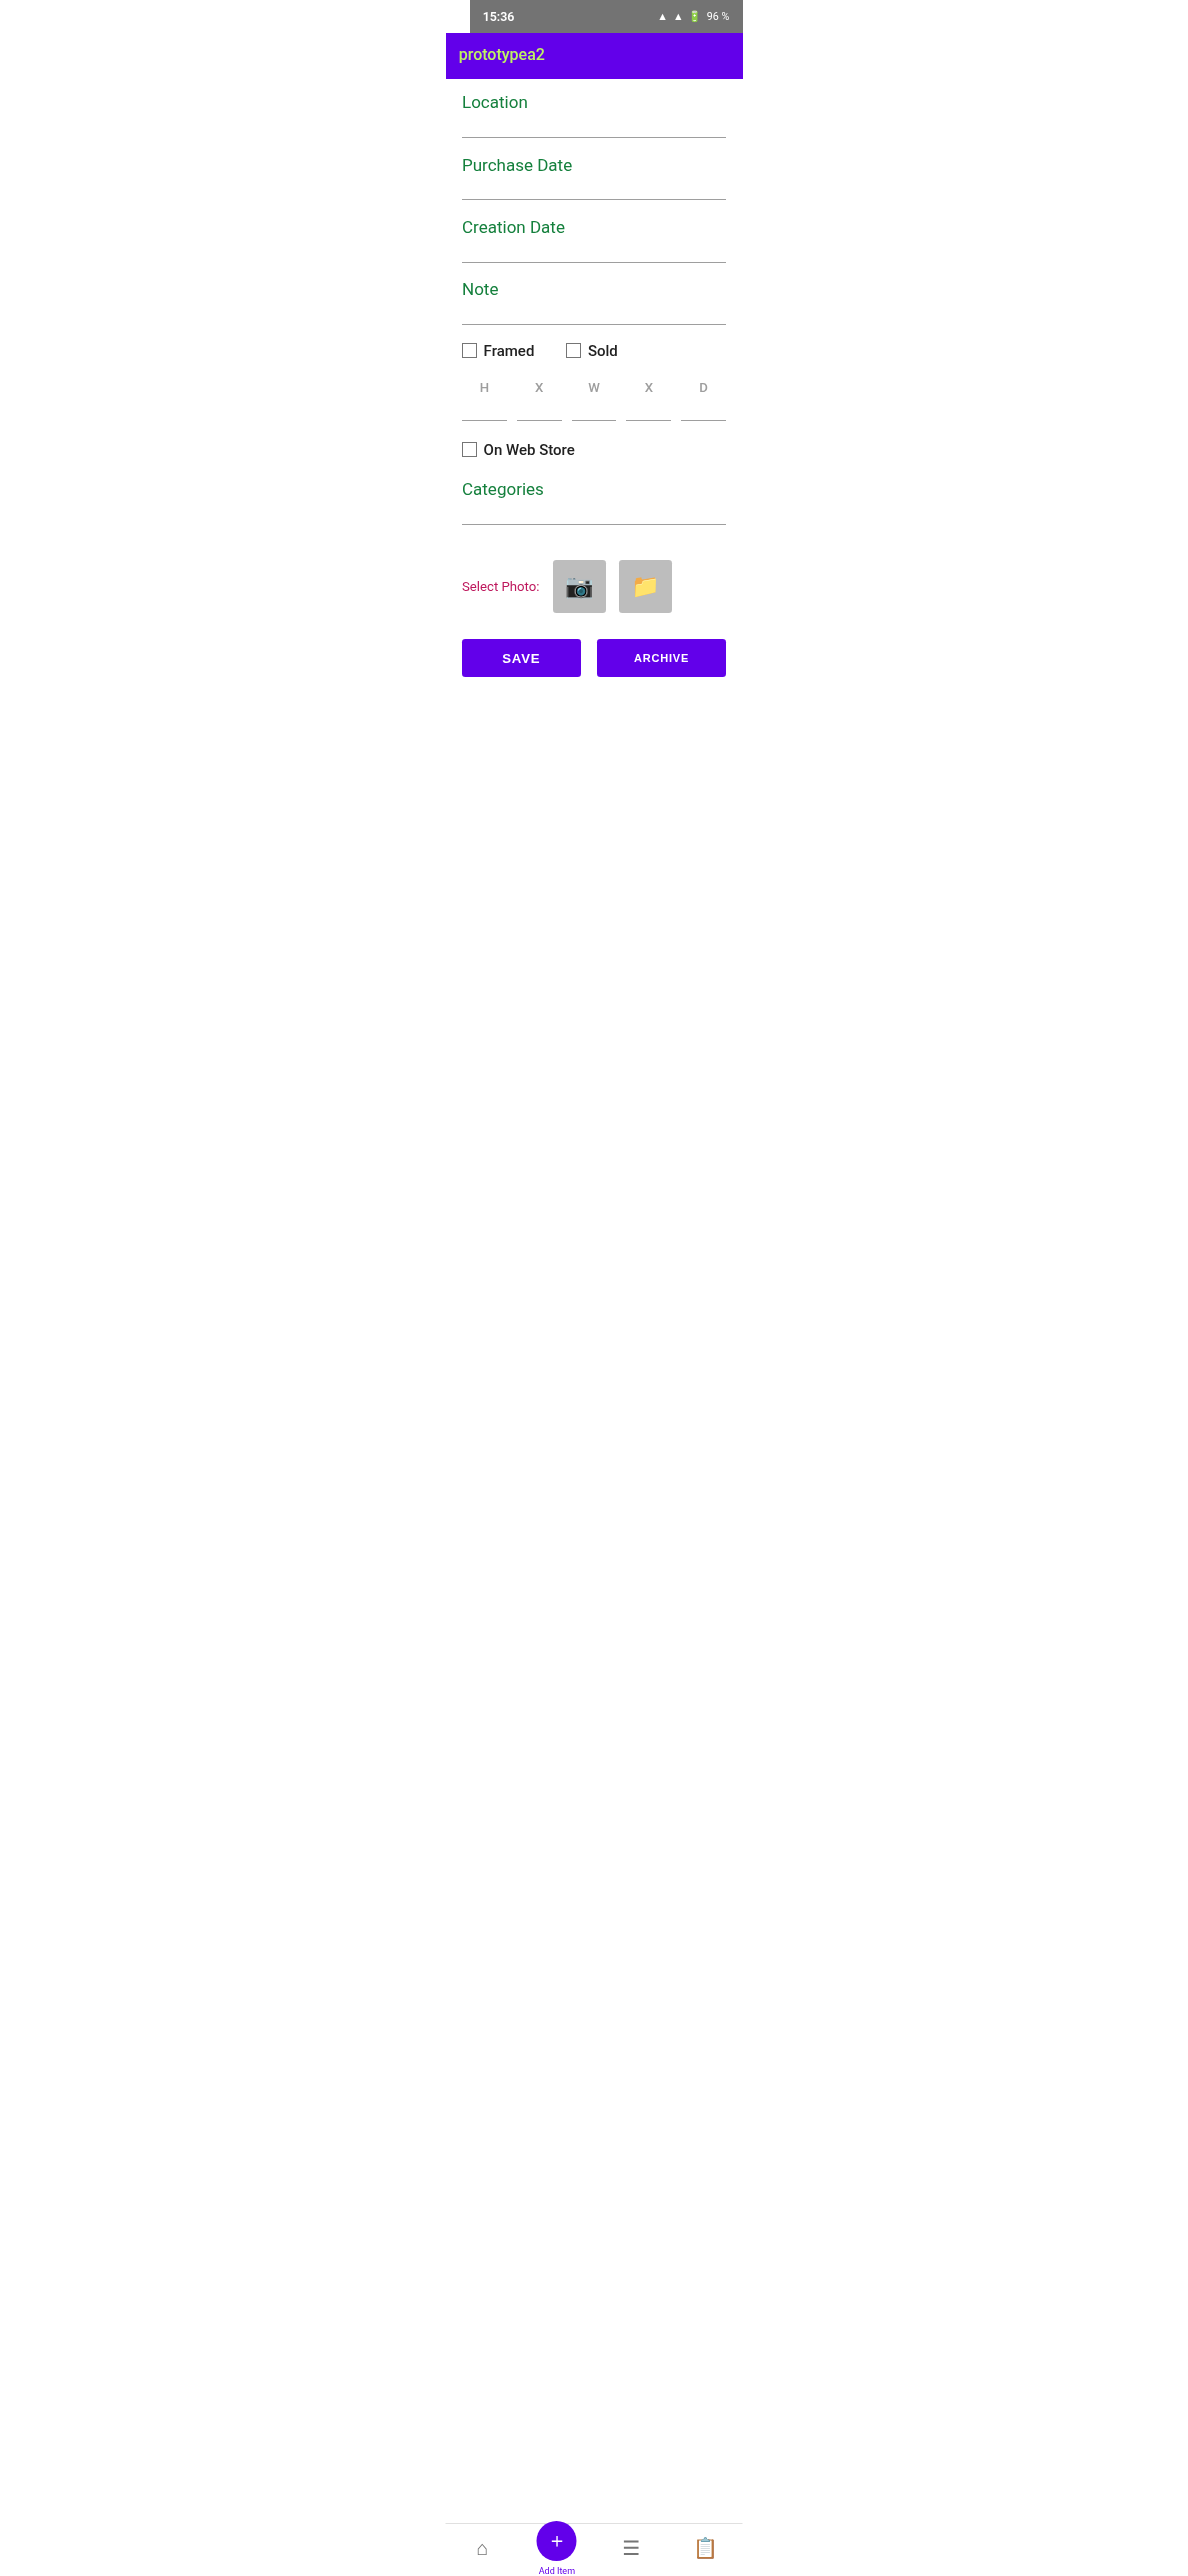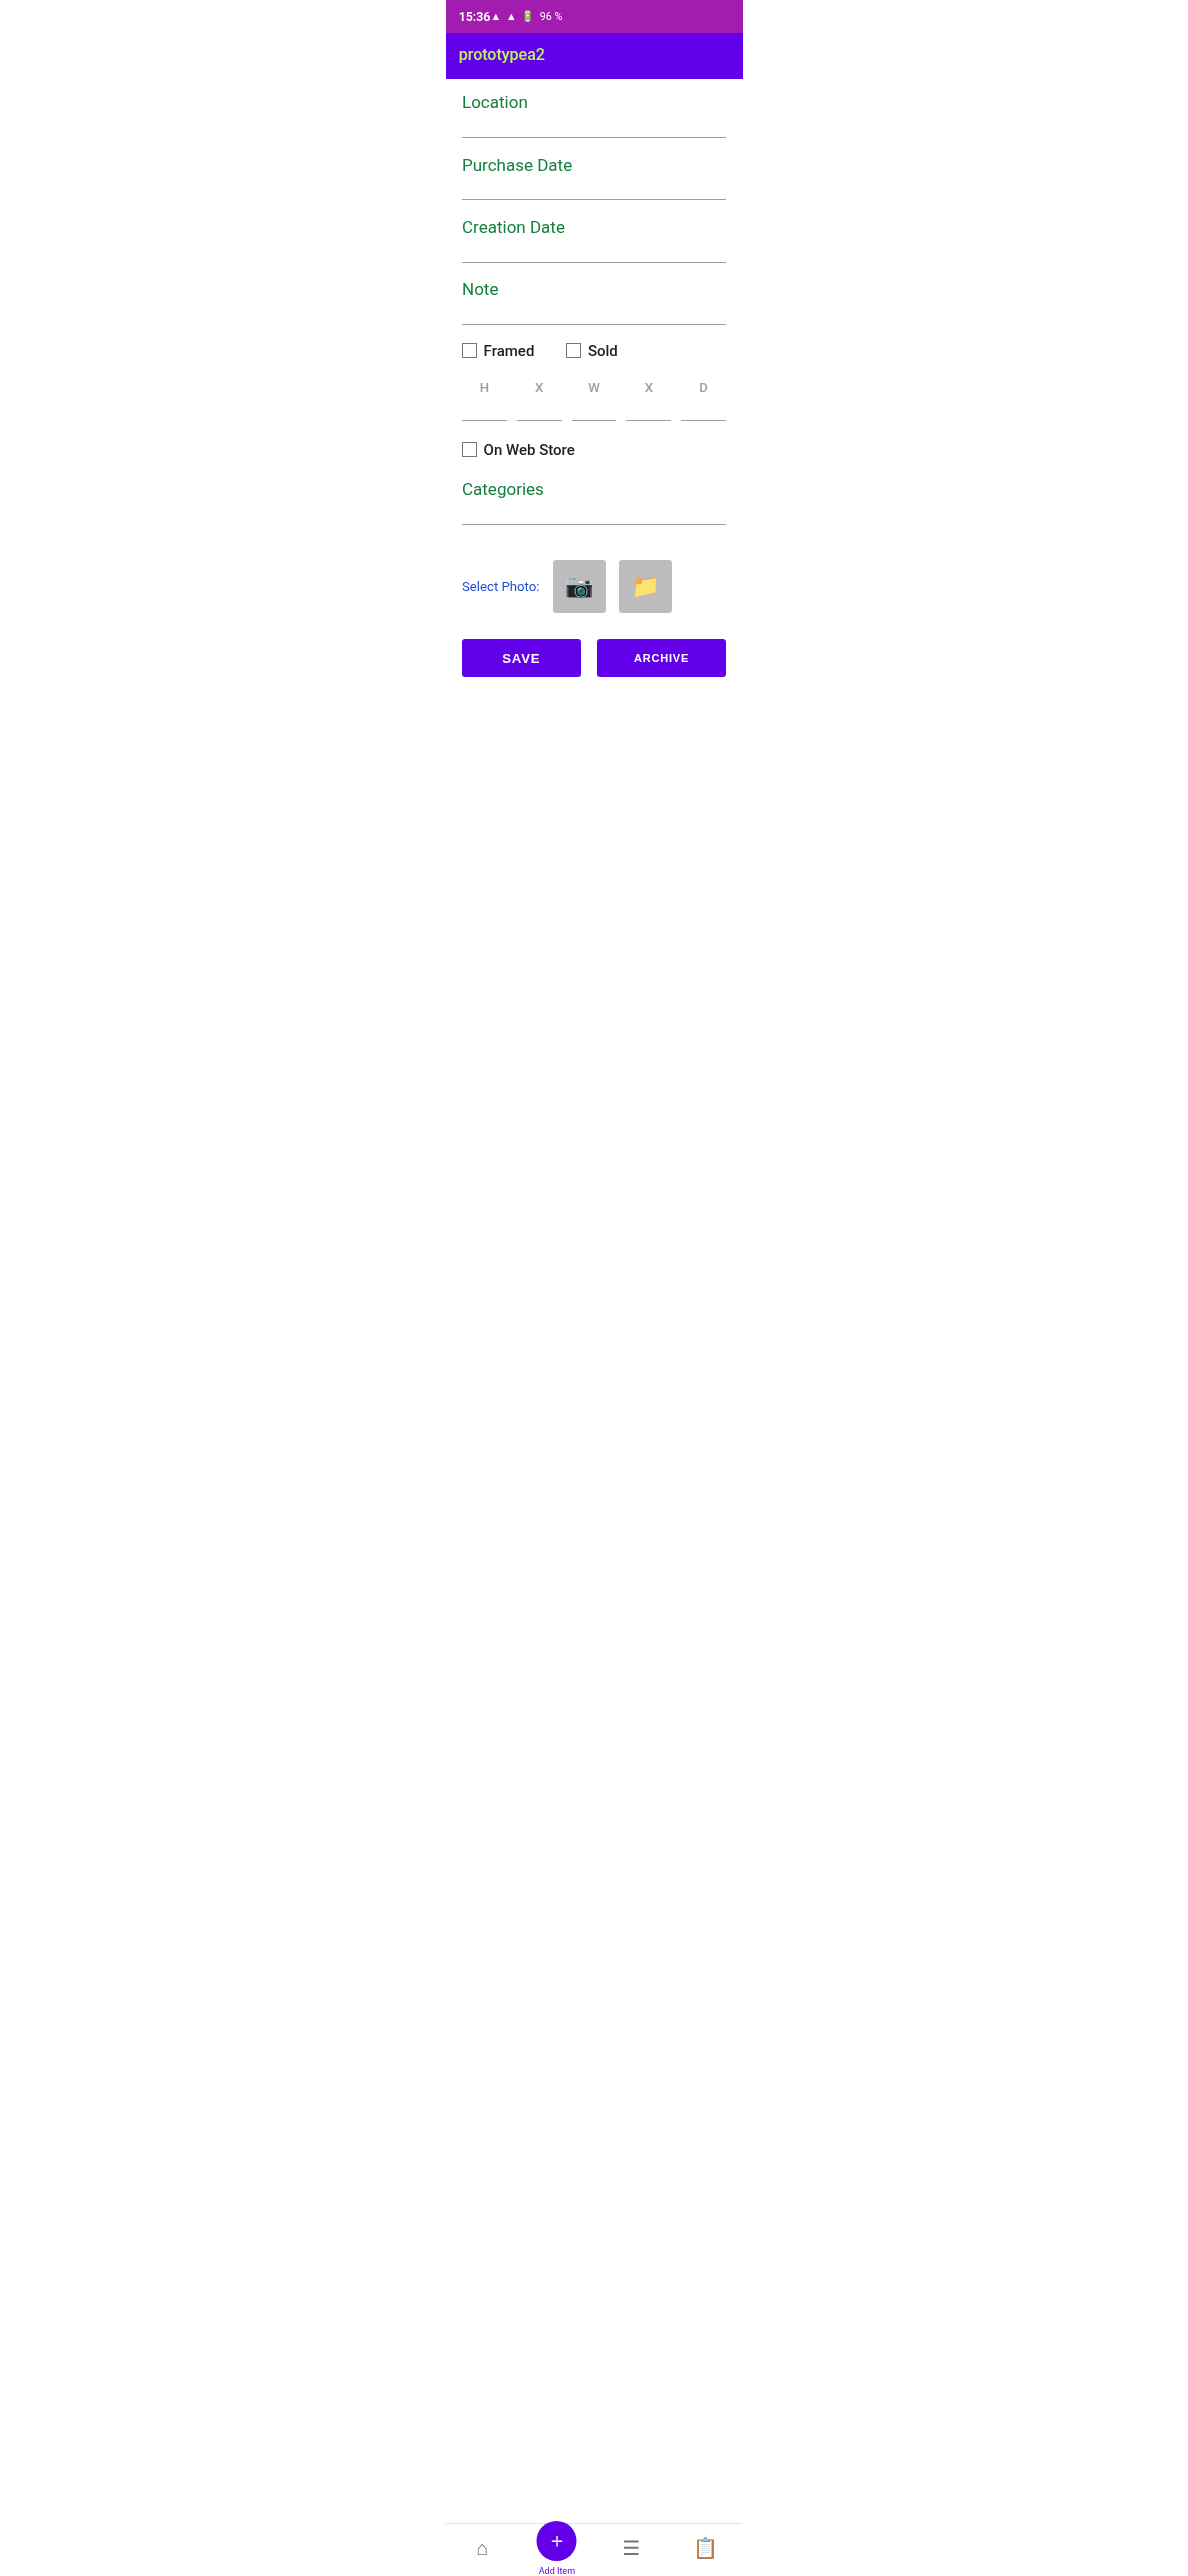--- a/index.html
+++ b/index.html
@@ -14,26 +14,28 @@
       background: #ffffff;
       width: 297px;
       min-height: 644px;
       margin: 0 auto;
       position: relative;
       overflow-x: hidden;
     }
 
     
     .status-bar {
-      background: #a21caf;
-      color: white;
-      display: flex;
+      background: #737373;
+      color: white;
+      display: flex;
+      justify-content: space-between;
       align-items: center;
       padding: 6.6px 13.2px;
       height: 33px;
+      margin-left: 24px;
     }
 
     .status-time {
       font-size: 12.4px;
       font-weight: 600;
       color: white;
     }
 
     .status-icons {
       display: flex;
@@ -166,21 +168,21 @@
     
     .select-photo-row {
       display: flex;
       align-items: center;
       gap: 13.2px;
       margin-bottom: 26.4px;
     }
 
     .select-photo-label {
       font-size: 13.2px;
-      color: #1d4ed8;
+      color: #be185d;
     }
 
     .photo-btn {
       width: 53px;
       height: 53px;
       background: #bdbdbd;
       border: none;
       border-radius: 3.3px;
       display: flex;
       align-items: center;

